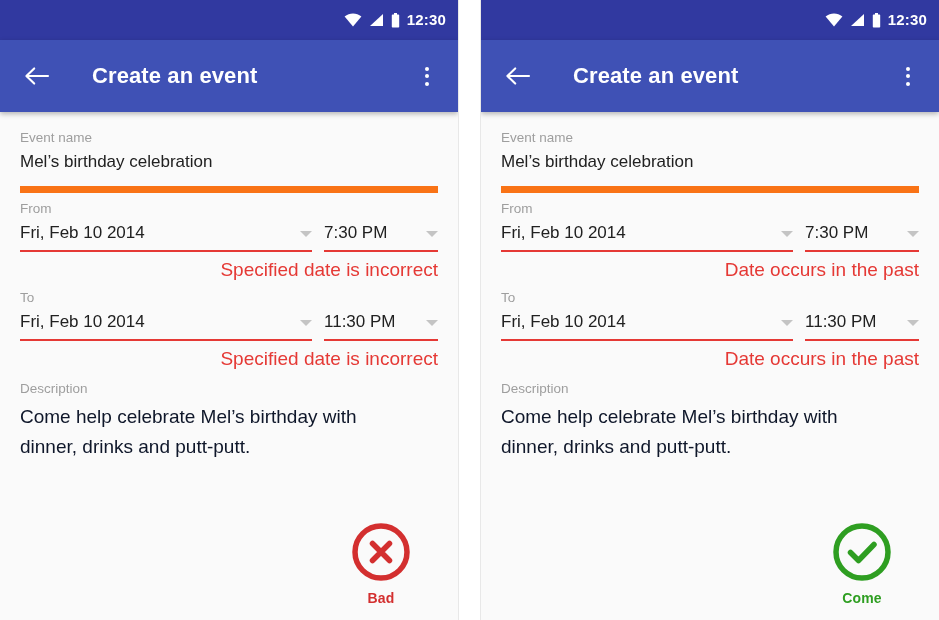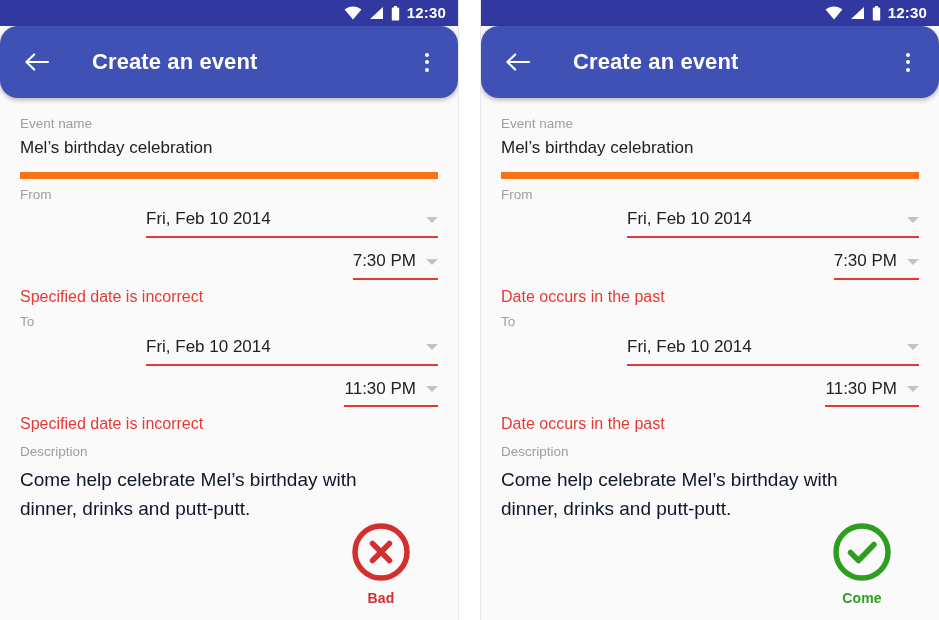--- a/index.html
+++ b/index.html
@@ -26,21 +26,21 @@
     background: #fafafa;
     overflow: hidden;
   }
 
   .panel-left  { width: 459px; border-right: 1px solid #e8e8e8; }
   .panel-gap   { width: 21px; background: #ffffff; }
   .panel-right { width: 459px; border-left: 1px solid #e8e8e8; }
 
   
   .status-bar {
-    height: 26px;
+    height: 40px;
     background: #3139a0;
     display: flex;
     align-items: center;
     justify-content: flex-end;
     padding-right: 12px;
     gap: 7px;
   }
   .status-icon { display: block; }
   .status-time {
     color: #ffffff;
@@ -54,21 +54,20 @@
   
   .app-bar {
     height: 72px;
     background: #3f51b5;
     display: flex;
     align-items: center;
     padding: 0 16px 0 20px;
     box-shadow: 0 2px 5px rgba(0,0,0,0.28);
     position: relative;
     z-index: 5;
-    border-radius: 18px;
   }
   .back-btn {
     width: 34px; height: 34px;
     display: flex; align-items: center; justify-content: center;
     cursor: pointer;
     flex-shrink: 0;
   }
   .app-title {
     color: #ffffff;
     font-size: 22px;
@@ -107,23 +106,22 @@
     line-height: 1.35;
     white-space: nowrap;
   }
 
   .name-block { padding-bottom: 12px; border-bottom: 7px solid #f97316; }
 
   .row-block { margin-top: 8px; }
 
   .dual-row {
     display: flex;
-    align-items: flex-end;
+    align-items: center;
     gap: 12px;
-    flex-direction: column;
   }
   .date-cell { width: 292px; flex-shrink: 0; }
   .time-cell { flex: 1; }
 
   .input-line {
     display: flex;
     align-items: center;
     justify-content: space-between;
     padding-bottom: 5px;
     border-bottom: 2px solid #e53935;
@@ -132,24 +130,25 @@
   .caret {
     width: 0; height: 0;
     border-left: 6px solid transparent;
     border-right: 6px solid transparent;
     border-top: 6px solid #c4c4c4;
     margin-left: 10px;
     flex-shrink: 0;
   }
 
   .error-text {
-    font-size: 16px;
+    font-size: 19px;
     color: #e53935;
     margin-top: 7px;
     line-height: 1.2;
+    text-align: right;
   }
 
   .desc-block { margin-top: 10px; }
   .desc-body {
     font-size: 19px;
     color: #0f172a;
     line-height: 1.55;
     max-width: 375px;
   }
 

